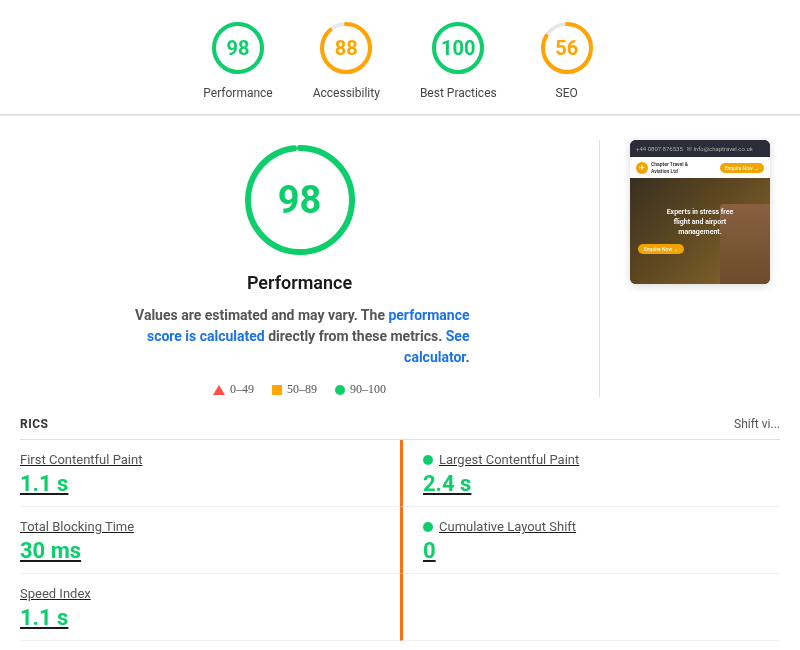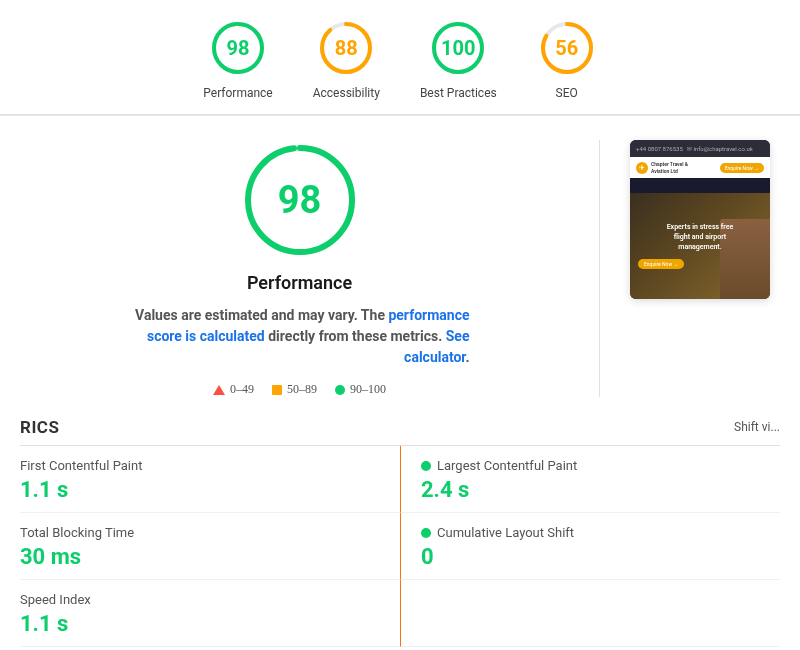--- a/index.html
+++ b/index.html
@@ -192,21 +192,20 @@
       white-space: nowrap;
     }
     .screenshot-hero {
       position: relative;
       height: 106px;
       background: linear-gradient(135deg, #3a3020 0%, #5a4520 40%, #8a6a30 100%);
       display: flex;
       align-items: center;
       justify-content: center;
       padding: 8px;
-      margin-top: 15px;
     }
     .screenshot-hero-text {
       font-size: 7px;
       color: #fff;
       text-align: center;
       font-weight: 600;
       line-height: 1.4;
       z-index: 2;
       position: relative;
     }
@@ -234,38 +233,39 @@
       padding: 0 20px;
     }
     .metrics-header {
       display: flex;
       justify-content: space-between;
       align-items: center;
       padding: 10px 0 8px;
       border-bottom: 1px solid #e0e0e0;
     }
     .metrics-title {
-      font-size: 17px;
+      font-size: 12px;
       font-weight: 700;
       color: #333;
       letter-spacing: 0.5px;
     }
     .expand-link {
       font-size: 12px;
       color: #555;
       cursor: pointer;
     }
     .metrics-grid {
       display: grid;
       grid-template-columns: 1fr 1fr;
       gap: 0;
     }
     .metric-item {
       padding: 12px 0 10px;
       border-bottom: 1px solid #f0f0f0;
+      text-decoration: underline;
     }
     .metric-label {
       font-size: 13px;
       color: #555;
       margin-bottom: 4px;
       display: flex;
       align-items: center;
       gap: 6px;
     }
     .metric-dot {
@@ -278,21 +278,21 @@
     .metric-value {
       font-size: 22px;
       font-weight: 700;
       color: #0cce6b;
     }
     .metric-item.left {
       padding-right: 20px;
     }
     .metric-item.right {
       padding-left: 20px;
-      border-left: 1px solid #f97316;
+      border-left: 3px solid #f97316;
     }
   </style>
 </head>
 <body>
 
 <div class="score-bar">
 
 <div class="score-item">
       <div class="score-circle green">
         <svg viewBox="0 0 60 60">

